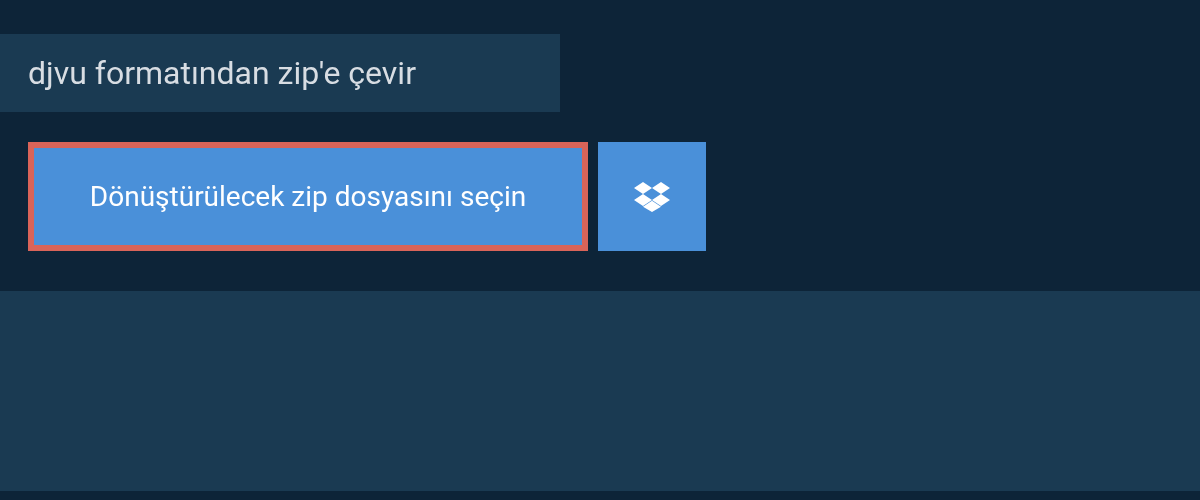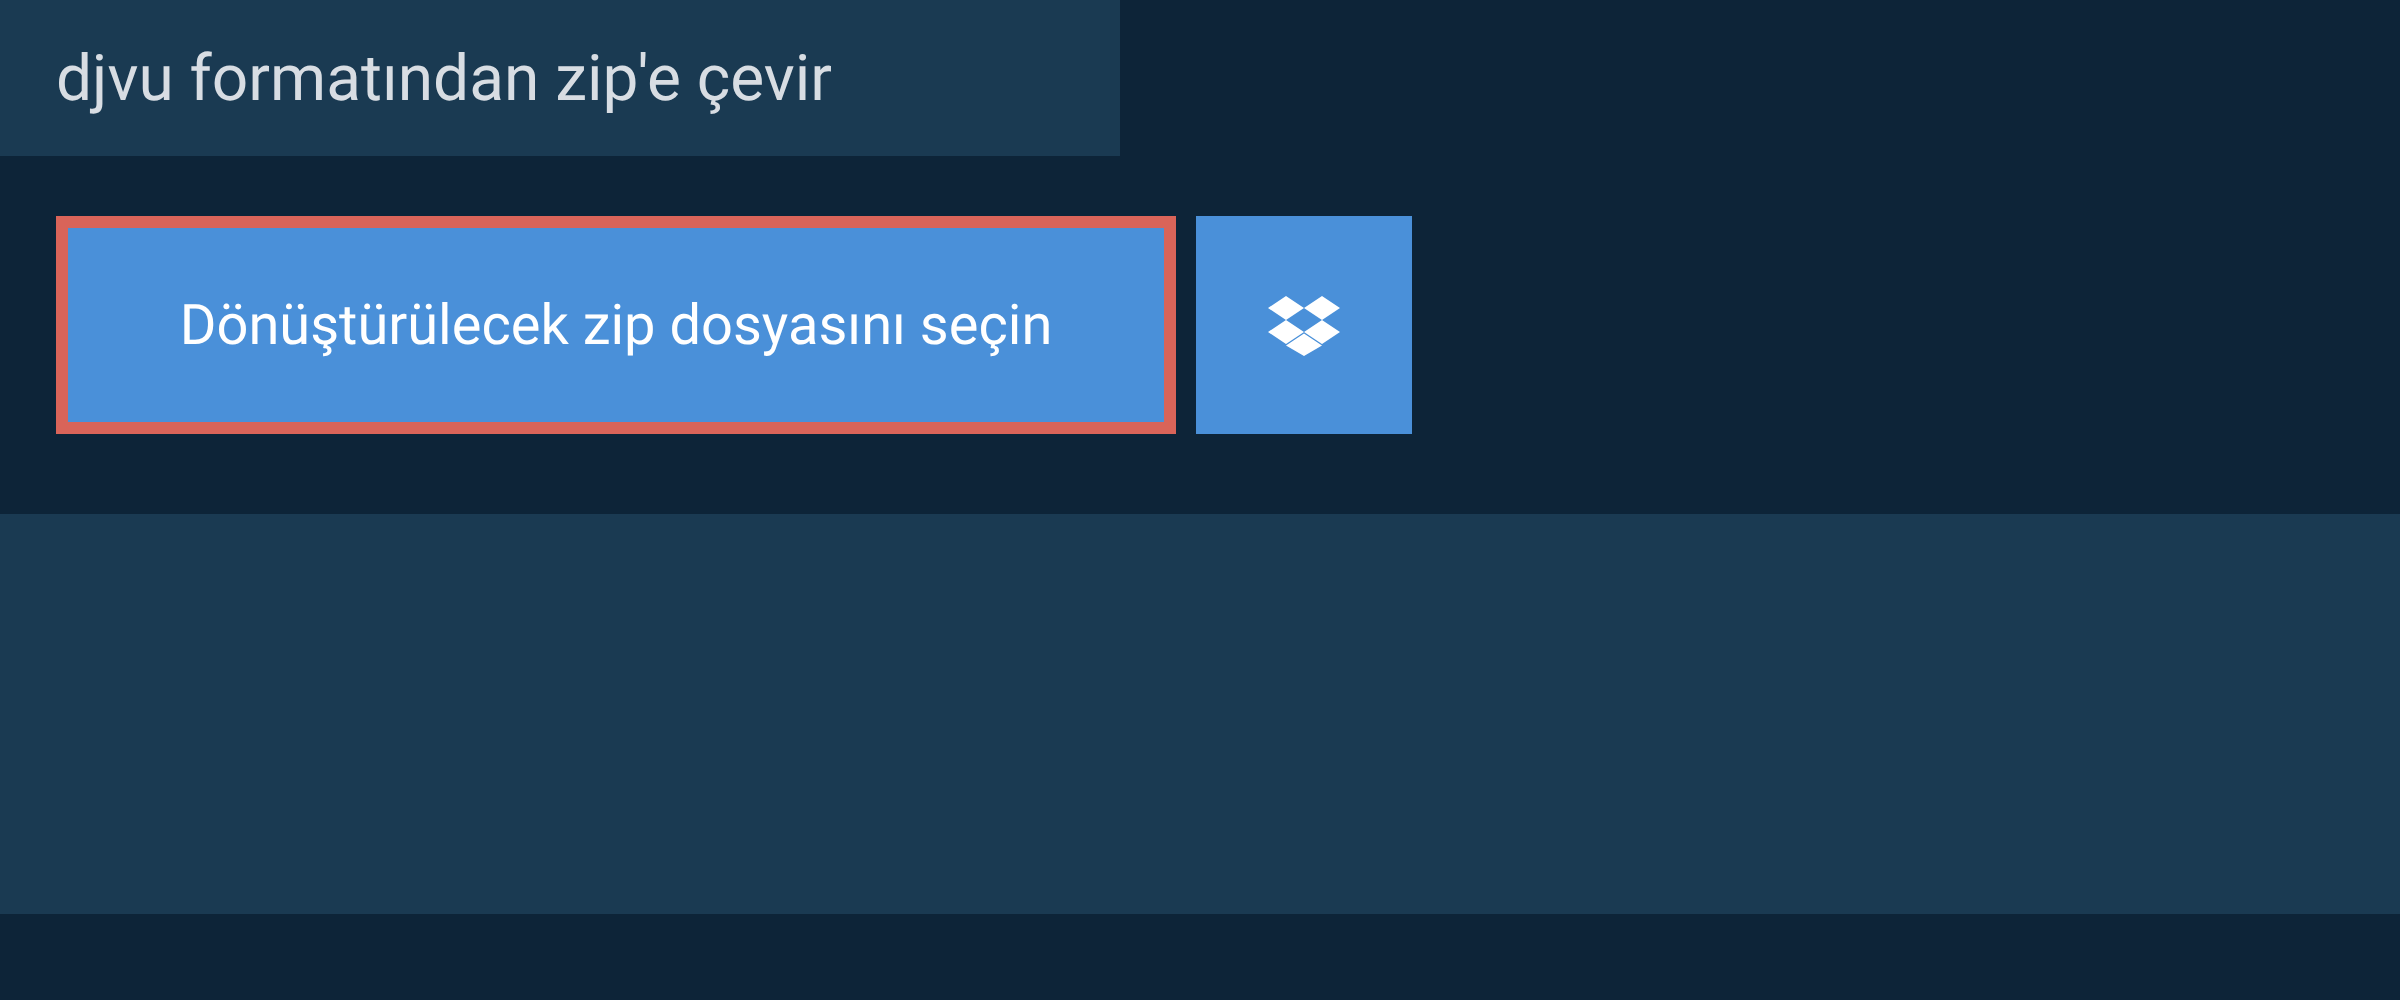--- a/index.html
+++ b/index.html
@@ -12,20 +12,21 @@
       height: 500px;
       background-color: #0d2438;
       font-family: -apple-system, BlinkMacSystemFont, "Segoe UI", Roboto, Arial, sans-serif;
       overflow: hidden;
     }
     .header-bar {
       background-color: #1a3a52;
       padding: 20px 28px;
       display: inline-block;
       min-width: 560px;
+      margin-top: 34px;
     }
     .header-title {
       color: #d8dde3;
       font-size: 32px;
       font-weight: 400;
     }
     .content-area {
       background-color: #0d2438;
       padding: 30px 28px 40px 28px;
     }

